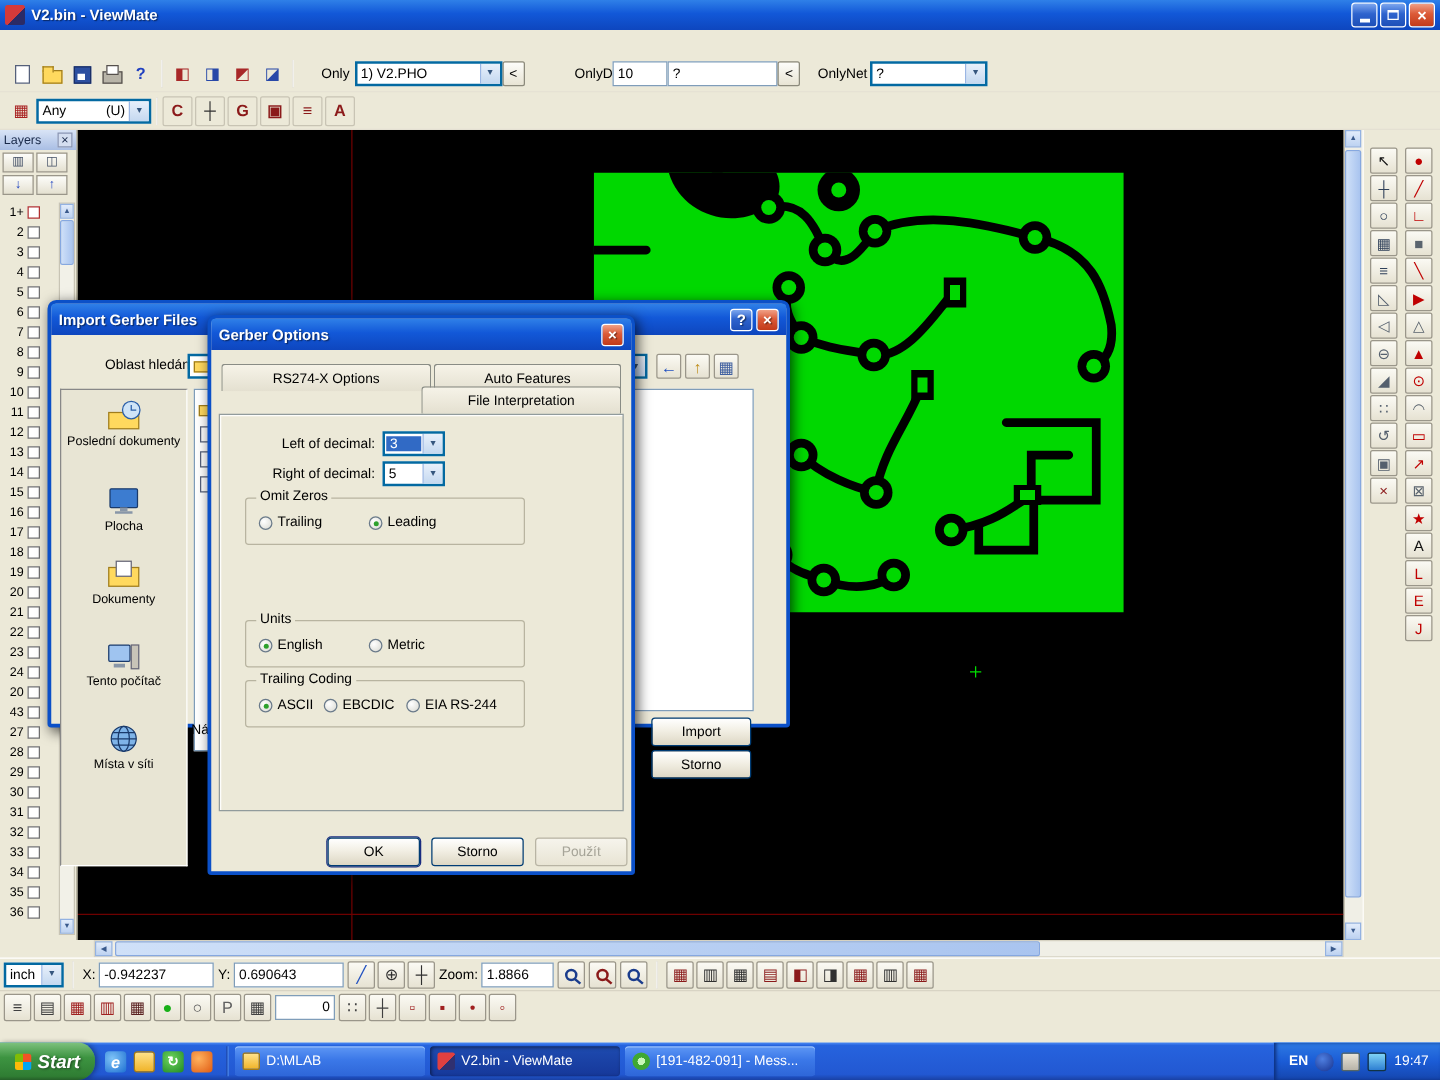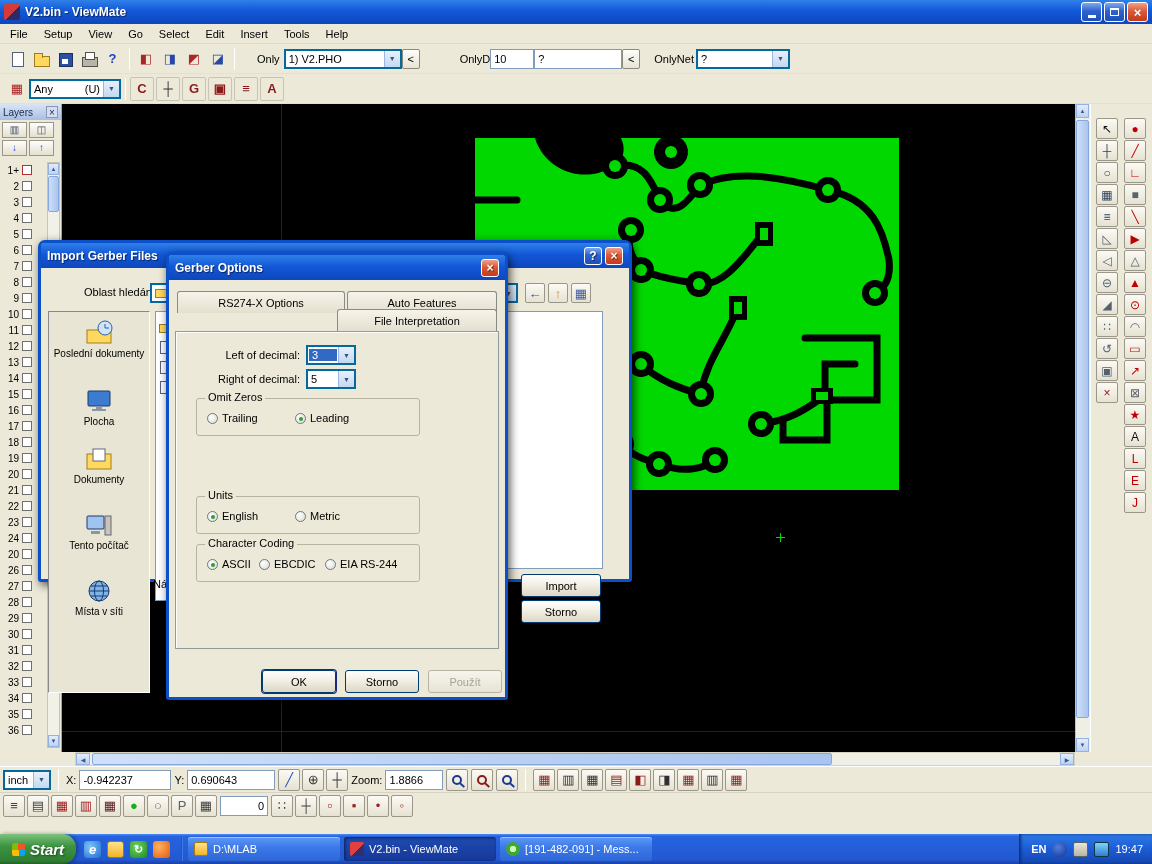--- a/index.html
+++ b/index.html
@@ -153,31 +153,20 @@
       <span class="wbtn">
           <span class="minbar"></span>
         </span>
       <span class="wbtn">
           <span class="resticon"></span>
         </span>
       <span class="wbtn close">×</span>
     </span>
   </div>
 
-  <div class="menubar">
-      <span class="menuitem">File</span>
-      <span class="menuitem">Setup</span>
-      <span class="menuitem">View</span>
-      <span class="menuitem">Go</span>
-      <span class="menuitem">Select</span>
-      <span class="menuitem">Edit</span>
-      <span class="menuitem">Insert</span>
-      <span class="menuitem">Tools</span>
-      <span class="menuitem">Help</span>
-    </div>
 
   <div class="tbrow" id="toolbar1">
     <span style="display:flex">
         <span class="tbtn">
           <span class="mi mi0"></span>
         </span>
         <span class="tbtn">
           <span class="mi mi1"></span>
         </span>
         <span class="tbtn">
@@ -447,21 +436,21 @@
         </div>
         <div class="lrow">
           <span class="lnum">24</span>
           <span class="lbox"></span>
         </div>
         <div class="lrow">
           <span class="lnum">20</span>
           <span class="lbox"></span>
         </div>
         <div class="lrow">
-          <span class="lnum">26</span>
+          <span class="lnum">43</span>
           <span class="lbox"></span>
         </div>
         <div class="lrow">
           <span class="lnum">27</span>
           <span class="lbox"></span>
         </div>
         <div class="lrow">
           <span class="lnum">28</span>
           <span class="lbox"></span>
         </div>
@@ -868,21 +857,21 @@
             <span class="radio" data-on="true"></span>
             <span>English</span>
           </span>
         <span class="opt" style="left:98px">
             <span class="radio" data-on="false"></span>
             <span>Metric</span>
           </span>
       </div>
 
       <div class="grp" style="left:20px;top:212px;width:224px">
-        <span class="gtitle">Character Coding</span>
+        <span class="gtitle">Trailing Coding</span>
         <span class="opt" style="left:10px">
             <span class="radio" data-on="true"></span>
             <span>ASCII</span>
           </span>
         <span class="opt" style="left:62px">
             <span class="radio" data-on="false"></span>
             <span>EBCDIC</span>
           </span>
         <span class="opt" style="left:128px">
             <span class="radio" data-on="false"></span>

